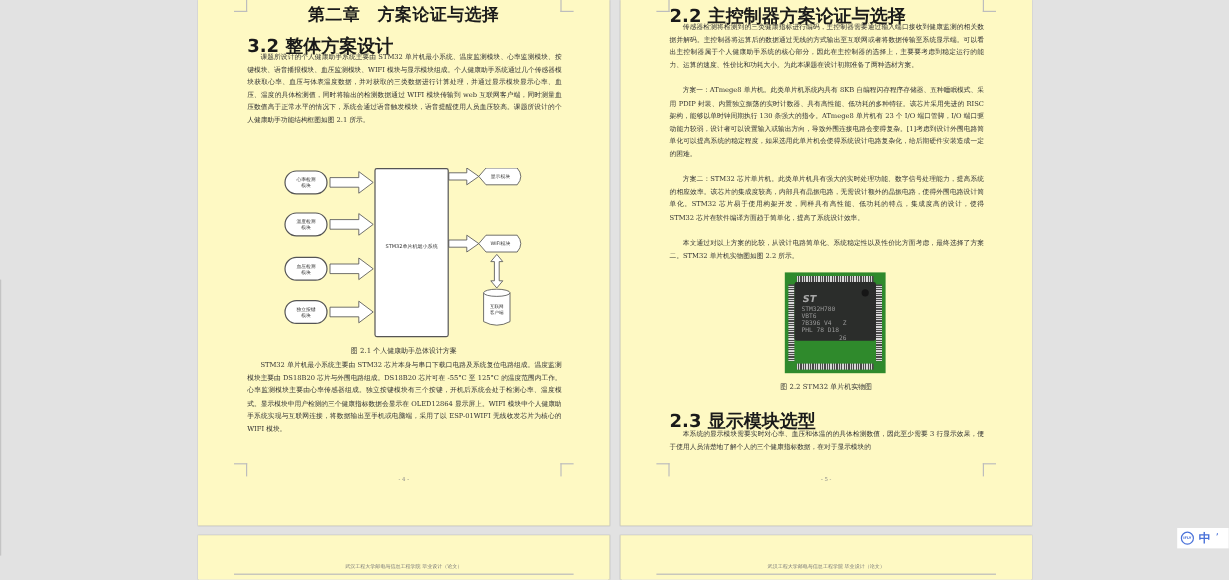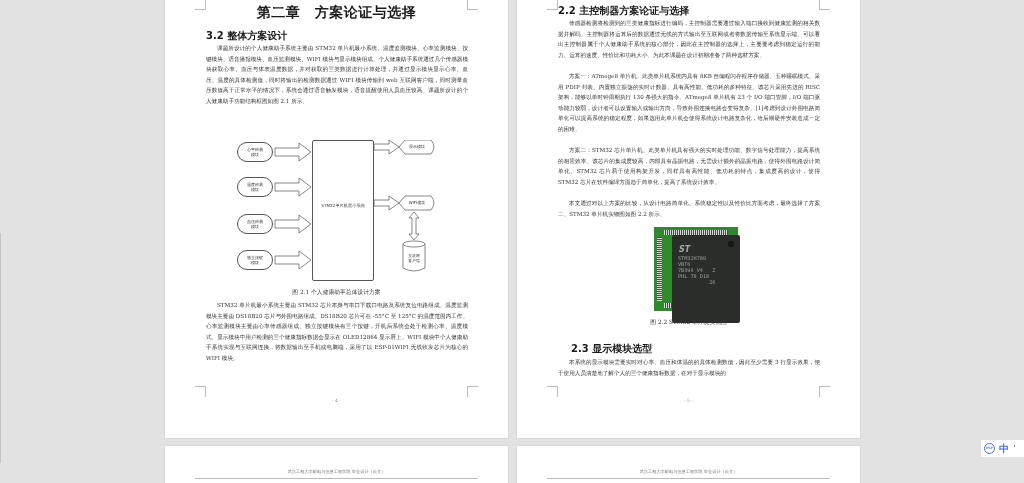--- a/index.html
+++ b/index.html
@@ -1,49 +1,49 @@
 <!DOCTYPE html>
 <html><head>
 <meta charset="utf-8">
 <style>
   * { box-sizing: border-box; margin: 0; padding: 0; }
   html, body { width: 1024px; height: 483px; overflow: hidden; background: #e2e2e2; }
   body { position: relative; font-family: "DejaVu Serif", "Liberation Serif", serif; color: #222; }
-  .page { position: absolute; background: #ffffff; box-shadow: 0 0 1px rgba(0,0,0,0.25); overflow: hidden; }
+  .page { position: absolute; background: #fef9c3; box-shadow: 0 0 1px rgba(0,0,0,0.25); overflow: hidden; }
   #p4 { left: 165px; top: 0; width: 343px; height: 438px; }
   #p5 { left: 517px; top: 0; width: 343px; height: 438px; }
   #p6 { left: 165px; top: 446px; width: 343px; height: 40px; }
   #p7 { left: 517px; top: 446px; width: 343px; height: 40px; }
 
   .crop { position: absolute; width: 11px; height: 11px; border-color: #bdbdbd; border-style: solid; border-width: 0; }
   .crop.tl { border-right-width: 1px; border-bottom-width: 1px; }
   .crop.tr { border-left-width: 1px; border-bottom-width: 1px; }
   .crop.bl { border-right-width: 1px; border-top-width: 1px; }
   .crop.br { border-left-width: 1px; border-top-width: 1px; }
 
   .chapter-title { position: absolute; left: 0; right: 0; top: 4px; text-align: center; font-family: "DejaVu Sans", sans-serif; font-size: 14px; font-weight: bold; color: #1a1a1a; letter-spacing: 0.5px; }
-  .section-title { position: absolute; left: 41px; font-family: "DejaVu Sans", sans-serif; font-size: 10px; font-weight: bold; color: #1a1a1a; }
+  .section-title { position: absolute; left: 41px; font-family: "DejaVu Sans", sans-serif; font-size: 15px; font-weight: bold; color: #1a1a1a; }
   .para { position: absolute; left: 41px; width: 262px; font-size: 5.6px; line-height: 10.6px; text-align: justify; text-indent: 11px; color: #333; }
   .caption { position: absolute; left: 0; right: 0; text-align: center; font-size: 5.8px; color: #333; }
   .pagenum { position: absolute; left: 0; right: 0; text-align: center; font-size: 4.5px; color: #888; }
   .header-text { position: absolute; left: 0; right: 0; top: 23px; text-align: center; font-size: 4.2px; color: #777; }
   .header-rule { position: absolute; left: 30px; right: 30px; top: 32px; border-top: 1px solid #bbb; }
 
   
   .diagram { position: absolute; left: 72px; top: 140px; width: 210px; height: 140px; }
   .mcu-box { position: absolute; left: 75px; top: 0; width: 62px; height: 141px; border: 1px solid #555; border-radius: 2px; background: #fff; }
   .mcu-label { position: absolute; left: 0; right: 0; top: 62px; text-align: center; font-family: "DejaVu Sans", sans-serif; font-size: 4.2px; color: #333; }
   .in-node { position: absolute; left: 0; width: 36px; height: 20px; border: 1px solid #555; border-radius: 10px; text-align: center; font-family: "DejaVu Sans", sans-serif; font-size: 4px; line-height: 5px; padding-top: 4px; color: #333; background: #fff; }
   .out-node { position: absolute; left: 162px; width: 36px; height: 16px; text-align: center; font-family: "DejaVu Sans", sans-serif; font-size: 4px; line-height: 16px; color: #333; }
   .cyl-label { position: absolute; left: 166px; top: 113px; width: 22px; text-align: center; font-family: "DejaVu Sans", sans-serif; font-size: 3.8px; line-height: 5px; color: #333; }
   svg.arrows { position: absolute; left: 0; top: 0; }
 
   
   .chip { position: absolute; left: 137px; top: 227px; width: 84px; height: 84px; background: #2f8a2c; }
-  .chip-body { position: absolute; left: 18px; top: 8px; width: 68px; height: 88px; background: #2b2d2b; border-radius: 2px; }
+  .chip-body { position: absolute; left: 8px; top: 8px; width: 68px; height: 49px; background: #2b2d2b; border-radius: 2px; }
   .pins-h { position: absolute; left: 10px; width: 64px; height: 5px; background: repeating-linear-gradient(90deg, #d8d8d8 0 1px, #4a4a4a 1px 2px); }
   .pins-v { position: absolute; top: 10px; width: 5px; height: 64px; background: repeating-linear-gradient(0deg, #d8d8d8 0 1px, #4a4a4a 1px 2px); }
   .chip-text { position: absolute; left: 6px; top: 20px; font-family: "DejaVu Sans Mono", monospace; font-size: 5.2px; line-height: 6px; color: #9a9a9a; white-space: pre; }
   .chip-logo { position: absolute; left: 7px; top: 10px; font-family: "DejaVu Sans", sans-serif; font-style: italic; font-weight: bold; font-size: 8px; color: #a8a8a8; }
   .chip-dot { position: absolute; right: 6px; top: 6px; width: 6px; height: 6px; border-radius: 50%; background: #161616; }
 
   
   .ime { position: absolute; left: 981px; top: 440px; width: 43px; height: 17px; background: #fff; display: flex; align-items: center; gap: 4px; padding-left: 3px; }
   .ime-logo { width: 11px; height: 11px; border: 1.4px solid #4a72d9; border-radius: 50%; font-family: "DejaVu Sans", sans-serif; font-size: 3px; color: #4a72d9; text-align: center; line-height: 8px; font-weight: bold; }
   .ime-lang { font-family: "DejaVu Sans", sans-serif; font-size: 10px; font-weight: bold; color: #4a72d9; }
@@ -129,21 +129,21 @@
       <div class="chip-logo">ST</div>
       <div class="chip-text">STM32H780
 VBT6
 7B396 V4   Z
 PHL 78 D18
           26</div>
     </div>
   </div>
   <div class="caption" style="top:318px;">图 2.2 STM32 单片机实物图</div>
 
-  <div class="section-title" style="top:342px;margin-left:13px;">2.3  显示模块选型</div>
+  <div class="section-title" style="top:342px;">2.3  显示模块选型</div>
   <div class="para" style="top:357px;">本系统的显示模块需要实时对心率、血压和体温的的具体检测数值，因此至少需要 3 行显示效果，便于使用人员清楚地了解个人的三个健康指标数据，在对于显示模块的</div>
 
   <div class="crop bl" style="left:30px;top:386px;"></div>
   <div class="crop br" style="right:30px;top:386px;"></div>
   <div class="pagenum" style="top:398px;">- 5 -</div>
 </div>
 
 <div class="page" id="p6">
   <div class="header-text">武汉工程大学邮电与信息工程学院  毕业设计（论文）</div>
   <div class="header-rule"></div>

